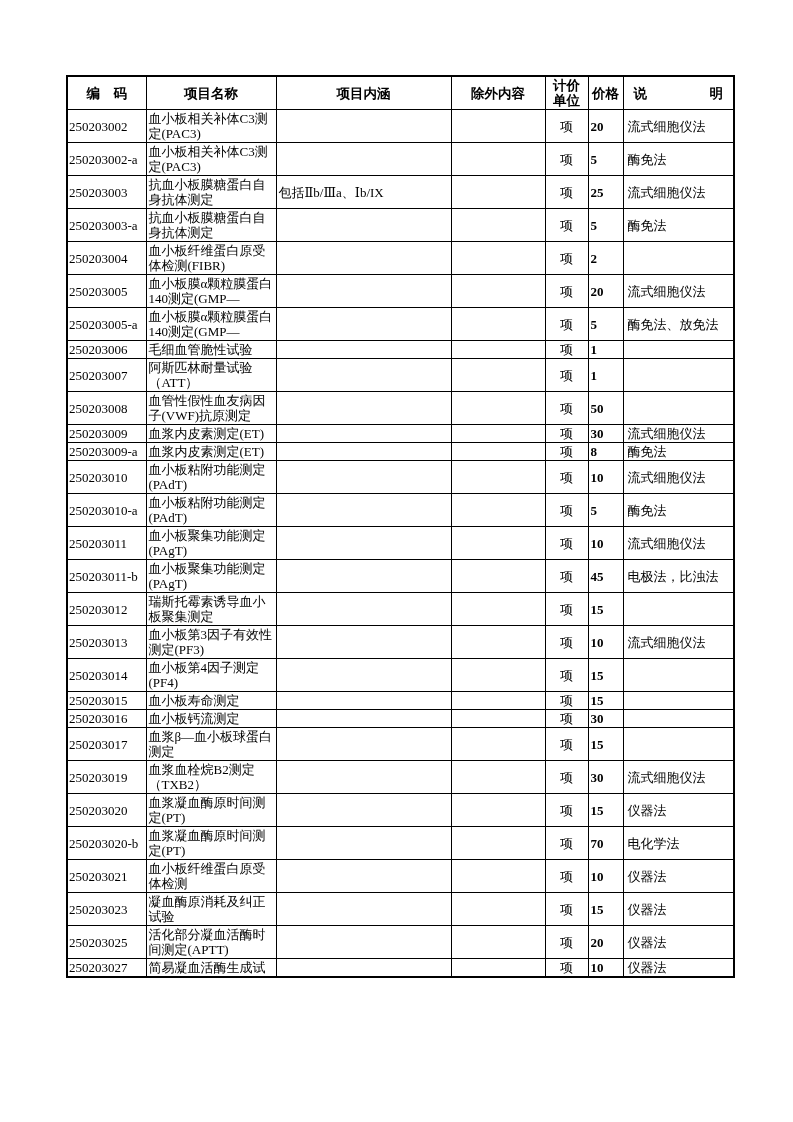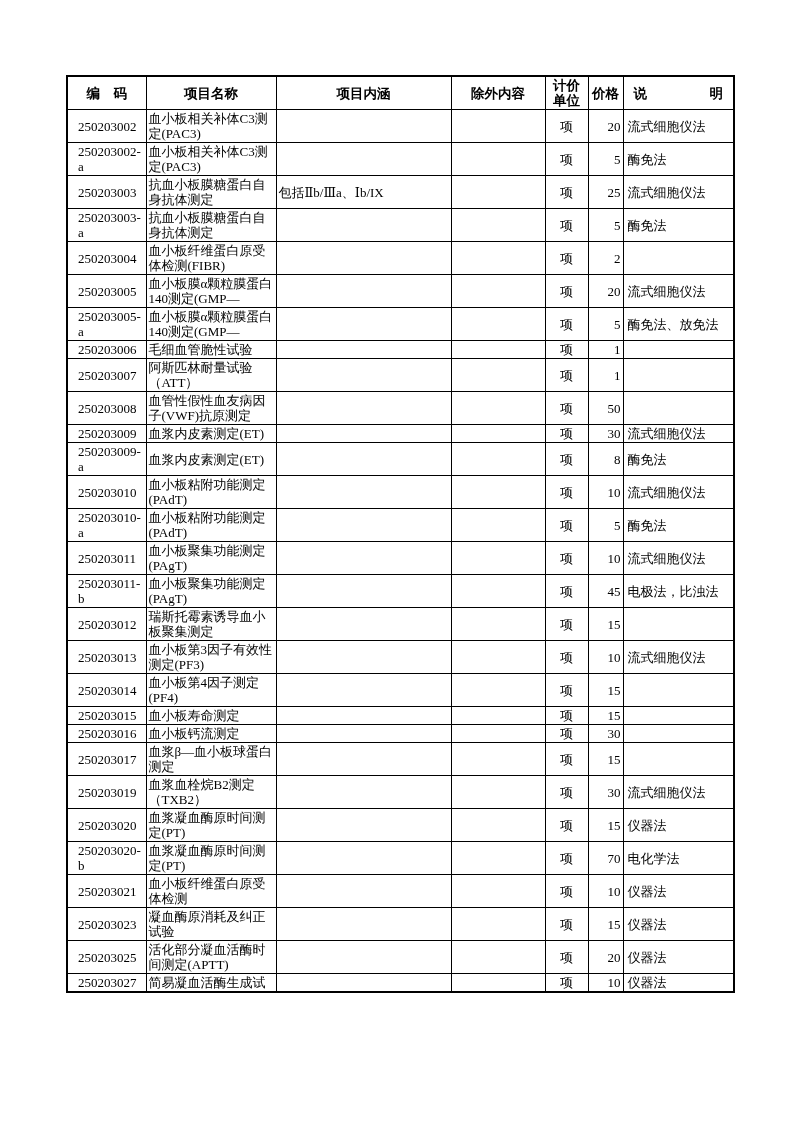--- a/index.html
+++ b/index.html
@@ -44,26 +44,26 @@
     text-align: justify;
     text-align-last: justify;
     padding: 1px 10px;
   }
   tbody td {
     font-size: 13px;
     line-height: 15px;
     padding: 1px 2px;
     height: 17px;
   }
-  td.cell-code    { text-align: left; padding-left: 10px; }
+  td.cell-code    { text-align: left; padding-left: 1px; }
   td.cell-name    { text-align: left; word-break: break-word; }
   td.cell-content { text-align: left; word-break: break-word; }
   td.cell-excluded{ text-align: left; }
   td.cell-unit    { text-align: center; }
-  td.cell-price   { text-align: right; }
+  td.cell-price   { text-align: left; font-weight: bold; }
   td.cell-note    { text-align: left; padding-left: 4px; }
 </style>
 </head>
 <body>
 
 <div class="page">
   <div class="table-wrap">
     <table class="price-table">
       <colgroup>
         <col style="width:79px">

